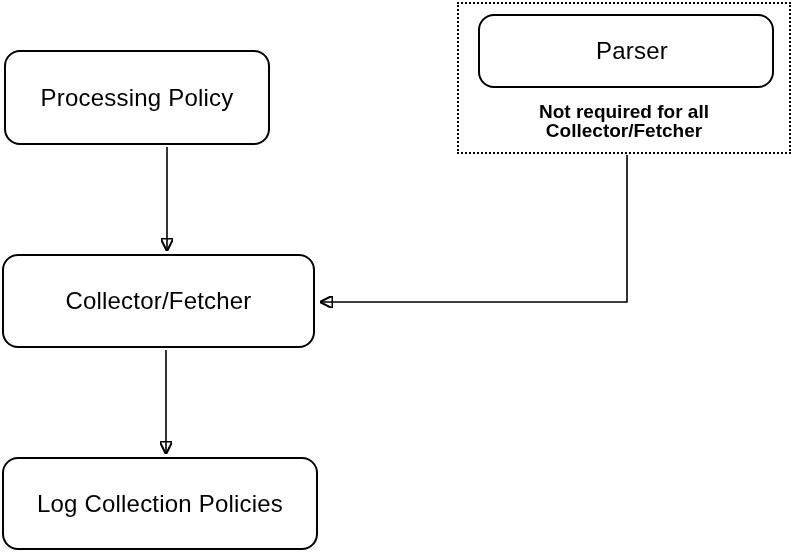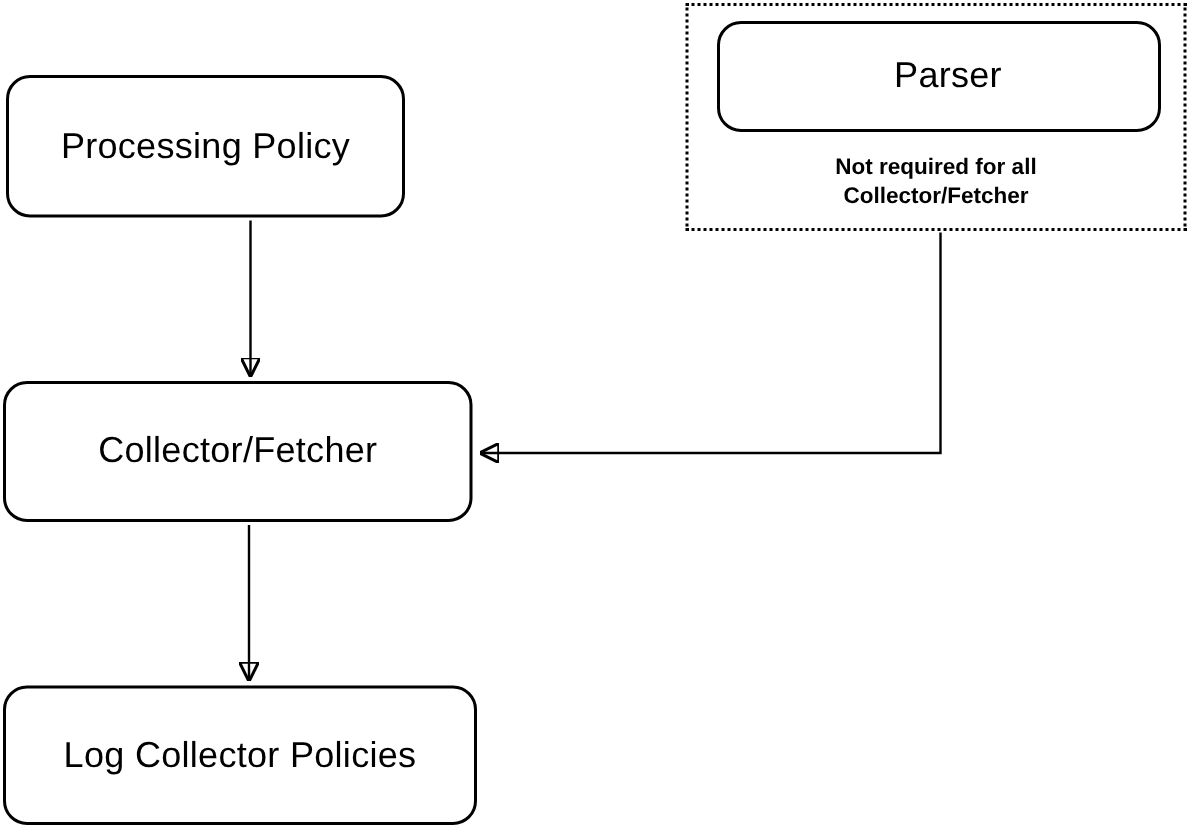--- a/index.html
+++ b/index.html
@@ -49,21 +49,21 @@
     width: 296px;
     height: 74px;
     padding-left: 12px;
   }
   .group-note {
     position: absolute;
     left: 457px;
     top: 102px;
     width: 334px;
     text-align: center;
-    font-size: 15px;
+    font-size: 19px;
     font-weight: bold;
     line-height: 19px;
     color: #000000;
   }
   .arrows {
     position: absolute;
     left: 0;
     top: 0;
     width: 793px;
     height: 552px;
@@ -104,16 +104,16 @@
   <div class="group-note">
     <div>Not required for all</div>
     <div>Collector/Fetcher</div>
   </div>
 
   <div class="node node-collector">
     <span>Collector/Fetcher</span>
   </div>
 
   <div class="node node-logpolicies">
-    <span>Log Collector Policies</span>
+    <span>Log Collection Policies</span>
   </div>
 
 </div>
 
 </body></html>

